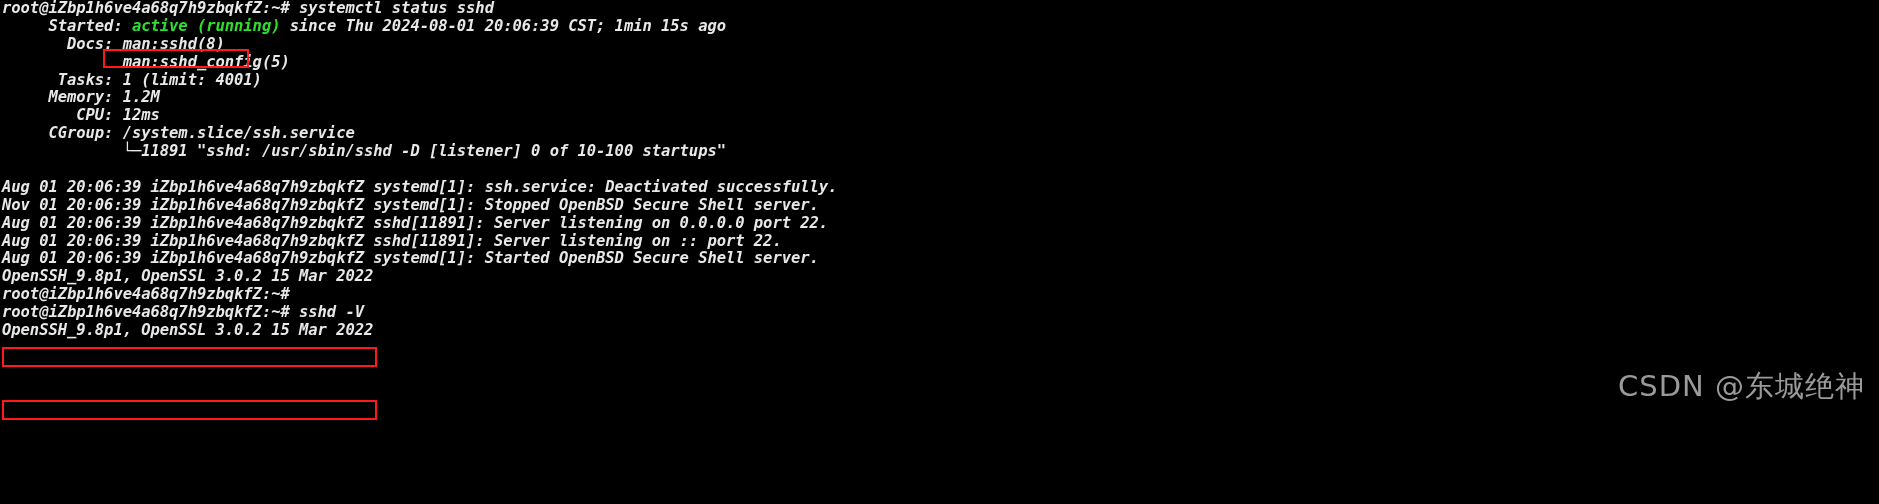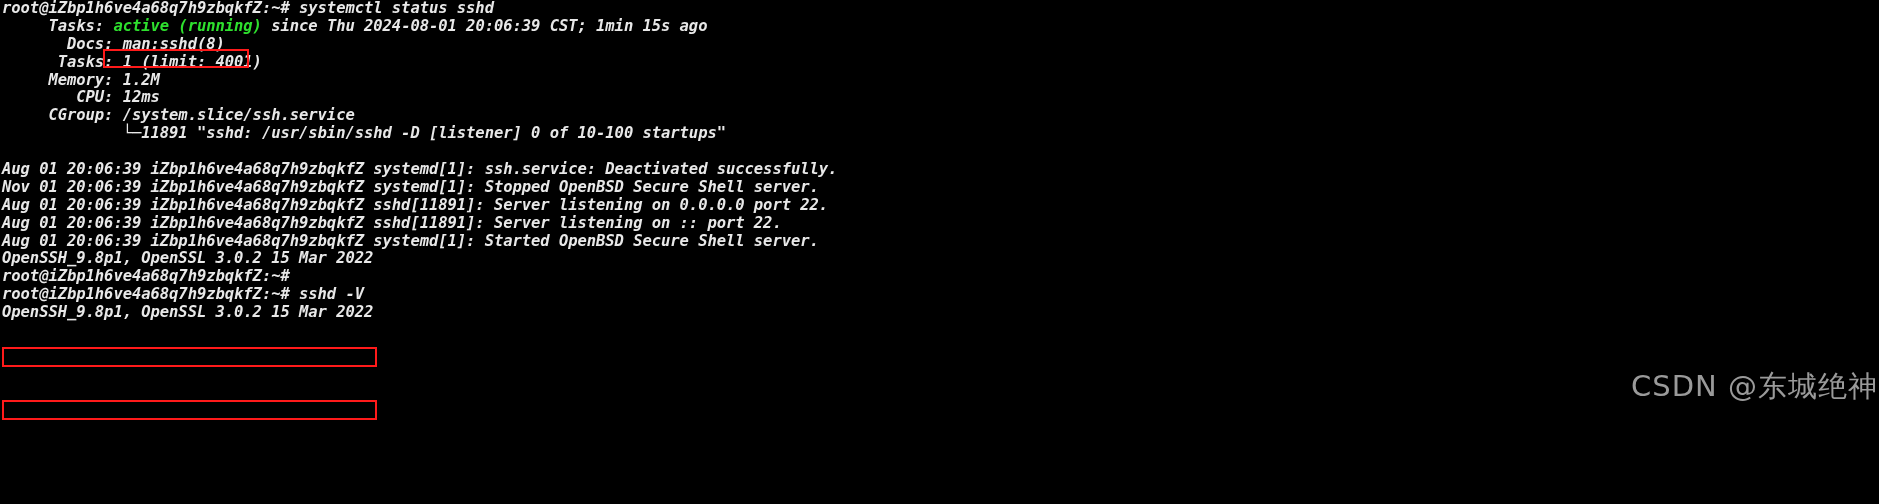--- a/index.html
+++ b/index.html
@@ -61,43 +61,44 @@
     height: 20px;
   }
   #box-sshd-v {
     left: 2px;
     top: 400px;
     width: 375px;
     height: 20px;
   }
   #watermark {
     position: absolute;
-    right: 1px;
+    right: 14px;
     top: 378px;
     color: #9a9a9a;
     font-size: 29px;
     font-style: normal;
     font-weight: normal;
     font-family: "DejaVu Sans", "Liberation Sans", sans-serif;
     letter-spacing: 1px;
     white-space: nowrap;
   }
 </style>
 </head>
 <body>
 
 <div id="terminal">
 
   <div class="line">root@iZbp1h6ve4a68q7h9zbqkfZ:~# systemctl status sshd</div>
 
 
 
-  <div class="line"><span>     Tasks: </span><span class="green">active (running)</span><span> since Thu 2024-08-01 20:06:39 CST; 1min 15s ago</span></div>
+  <div class="line"><span>     Started: </span><span class="green">active (running)</span><span> since Thu 2024-08-01 20:06:39 CST; 1min 15s ago</span></div>
 
   <div class="line">       Docs: man:sshd(8)</div>
+  <div class="line">             man:sshd_config(5)</div>
   <div class="line">      Tasks: 1 (limit: 4001)</div>
   <div class="line">     Memory: 1.2M</div>
   <div class="line">        CPU: 12ms</div>
   <div class="line">     CGroup: /system.slice/ssh.service</div>
   <div class="line">             └─11891 "sshd: /usr/sbin/sshd -D [listener] 0 of 10-100 startups"</div>
 
   <div class="blank"></div>
 
   <div class="line">Aug 01 20:06:39 iZbp1h6ve4a68q7h9zbqkfZ systemd[1]: ssh.service: Deactivated successfully.</div>
   <div class="line">Nov 01 20:06:39 iZbp1h6ve4a68q7h9zbqkfZ systemd[1]: Stopped OpenBSD Secure Shell server.</div>

